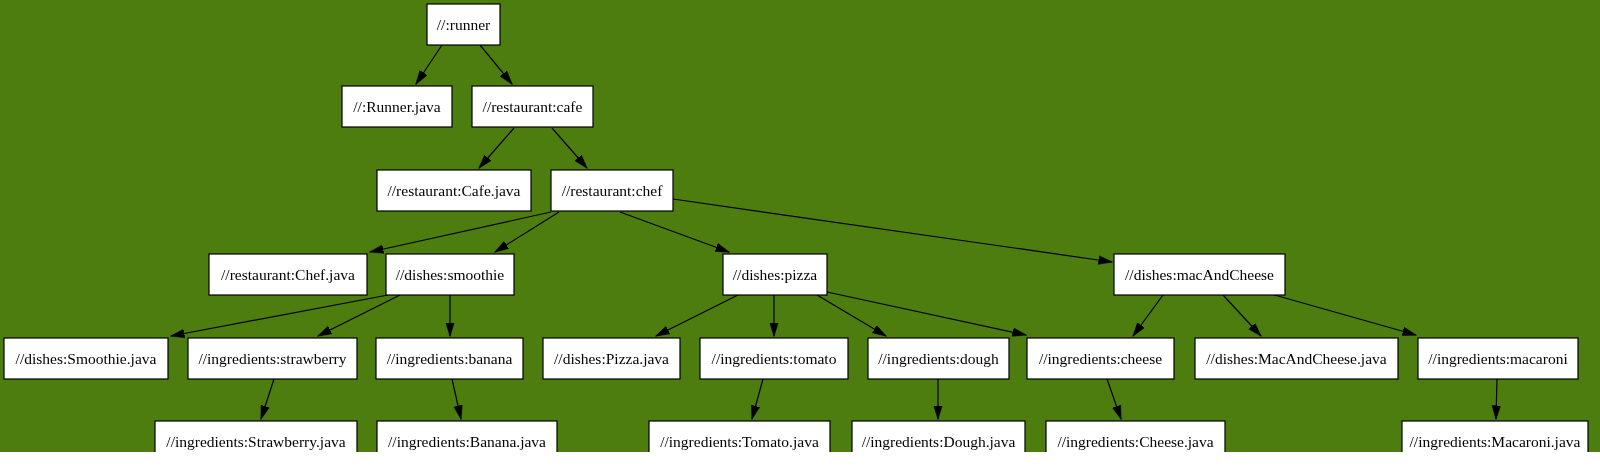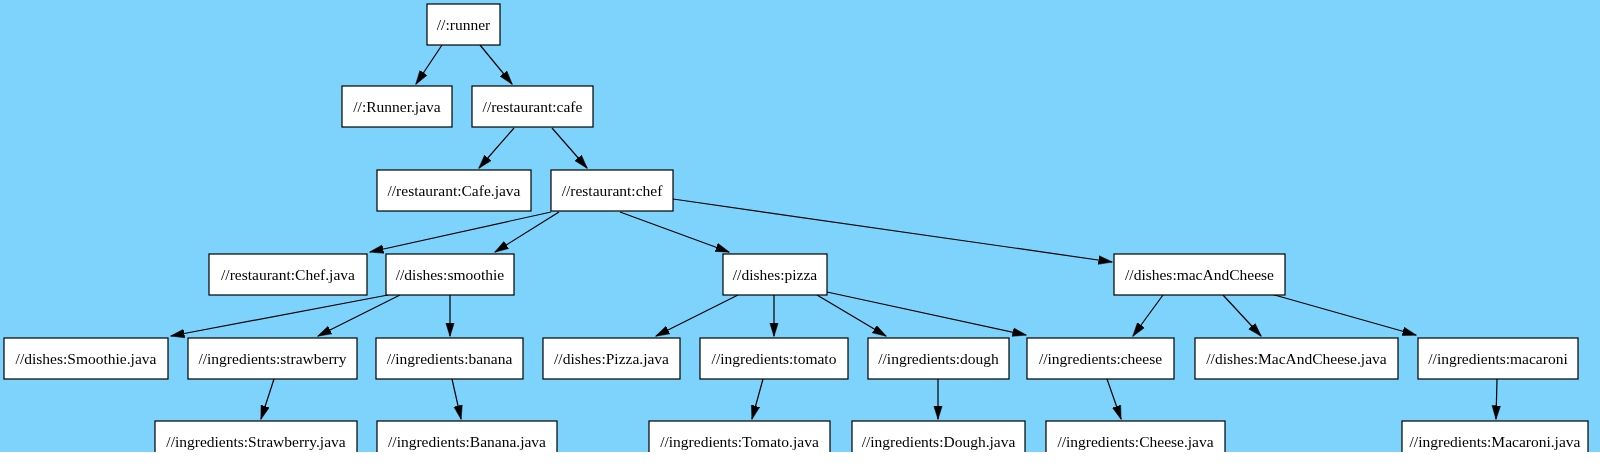--- a/index.html
+++ b/index.html
@@ -4,21 +4,21 @@
 <style>
   html, body {
     margin: 0;
     padding: 0;
     background: #ffffff;
   }
   #canvas {
     position: relative;
     width: 1600px;
     height: 452px;
-    background: #7dd3fc;
+    background: #4d7c0f;
     overflow: hidden;
   }
   svg text {
     font-family: "Liberation Serif", "DejaVu Serif", serif;
     font-size: 15.5px;
     fill: #000000;
   }
   svg rect.node-box {
     fill: #ffffff;
     stroke: #000000;

